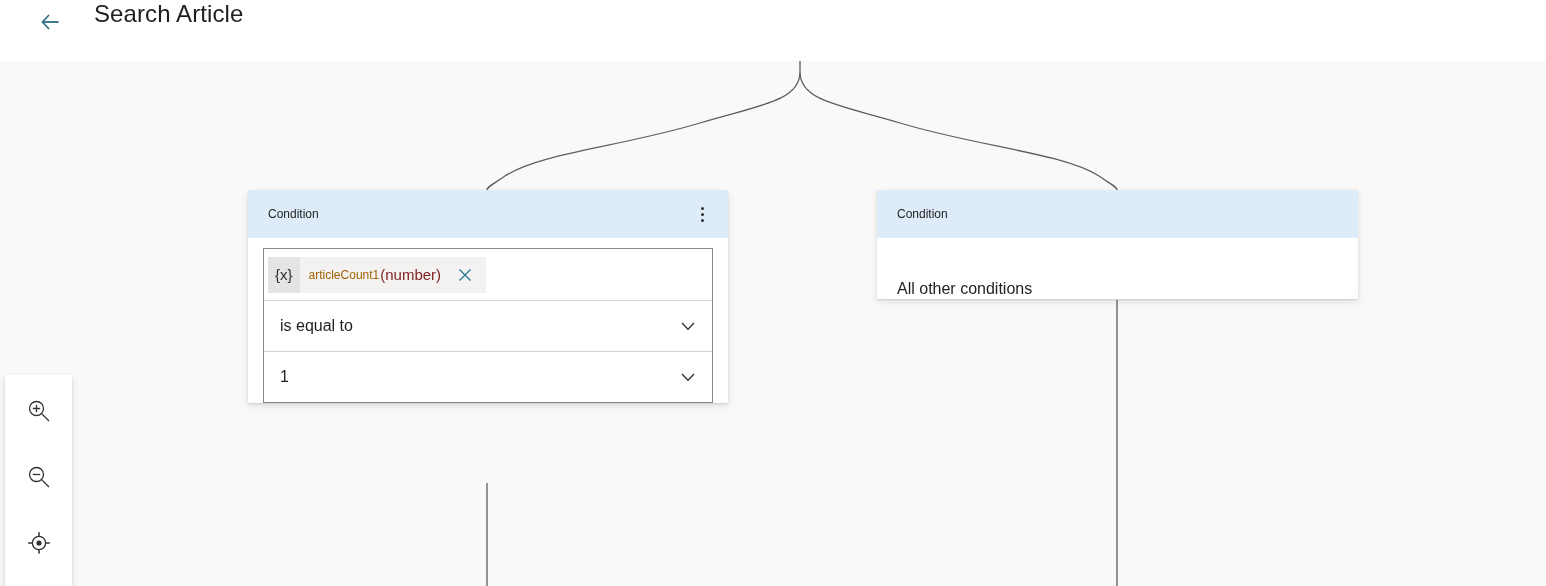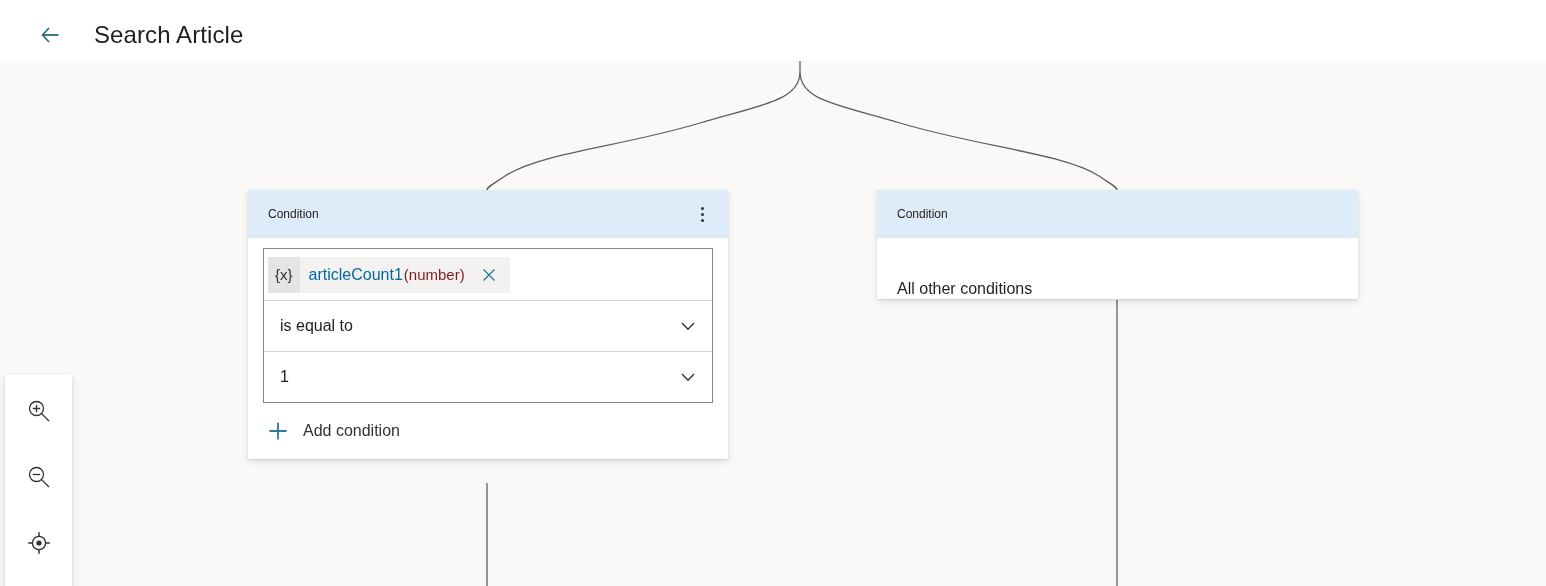--- a/index.html
+++ b/index.html
@@ -18,21 +18,20 @@
   
   .topbar {
     position: absolute;
     top: 0; left: 0;
     width: 1546px;
     height: 71px;
     background: #ffffff;
     border-bottom: 1px solid #edebe9;
     box-sizing: border-box;
     display: flex;
-    align-items: center;
   }
   .back-btn {
     width: 44px;
     height: 44px;
     margin-left: 28px;
     display: flex;
     align-items: center;
     justify-content: center;
     cursor: pointer;
     background: transparent;
@@ -136,22 +135,22 @@
     align-items: center;
     justify-content: center;
     height: 36px;
     padding: 0 7px;
     background: #e6e4e2;
     font-size: 15px;
     color: #323130;
     font-family: "Liberation Sans", sans-serif;
   }
   .var-name {
-    font-size: 16px;
-    color: #0369a1;
+    font-size: 12px;
+    color: #a16207;
     margin-left: 9px;
     white-space: nowrap;
   }
   .var-type {
     font-size: 15px;
     color: #7f1d1d;
     margin-left: 1px;
     white-space: nowrap;
   }
   .var-remove {
@@ -312,28 +311,20 @@
           <span class="field-text">1</span>
           <span class="chevron">
             <svg width="14" height="9" viewBox="0 0 14 9">
               <path d="M1 1 L7 7.2 L13 1" stroke="#323130" stroke-width="1.3" fill="none"></path>
             </svg>
           </span>
         </div>
 
       </div>
 
-      <div class="add-condition">
-        <span class="add-plus">
-          <svg width="22" height="22" viewBox="0 0 22 22">
-            <path d="M11 2.5 V 19.5 M2.5 11 H 19.5" stroke="#2b7a96" stroke-width="1.8"></path>
-          </svg>
-        </span>
-        <span class="add-label">Add condition</span>
-      </div>
     </div>
   </div>
 
   <div class="node" style="left:877px; top:129px; width:481px;">
     <div class="node-header">
       <div class="node-header-title">Condition</div>
     </div>
     <div class="node-simple-body">
       <span class="node-simple-text">All other conditions</span>
     </div>

